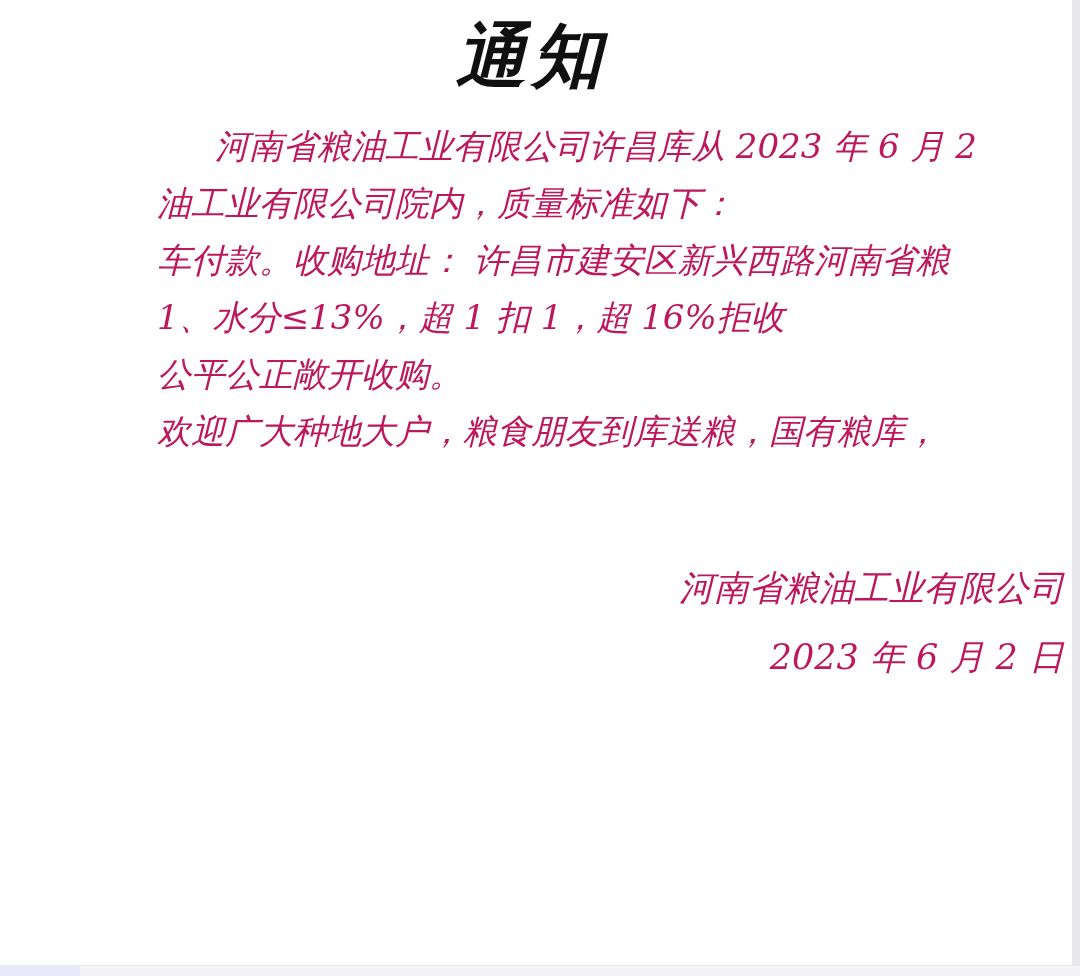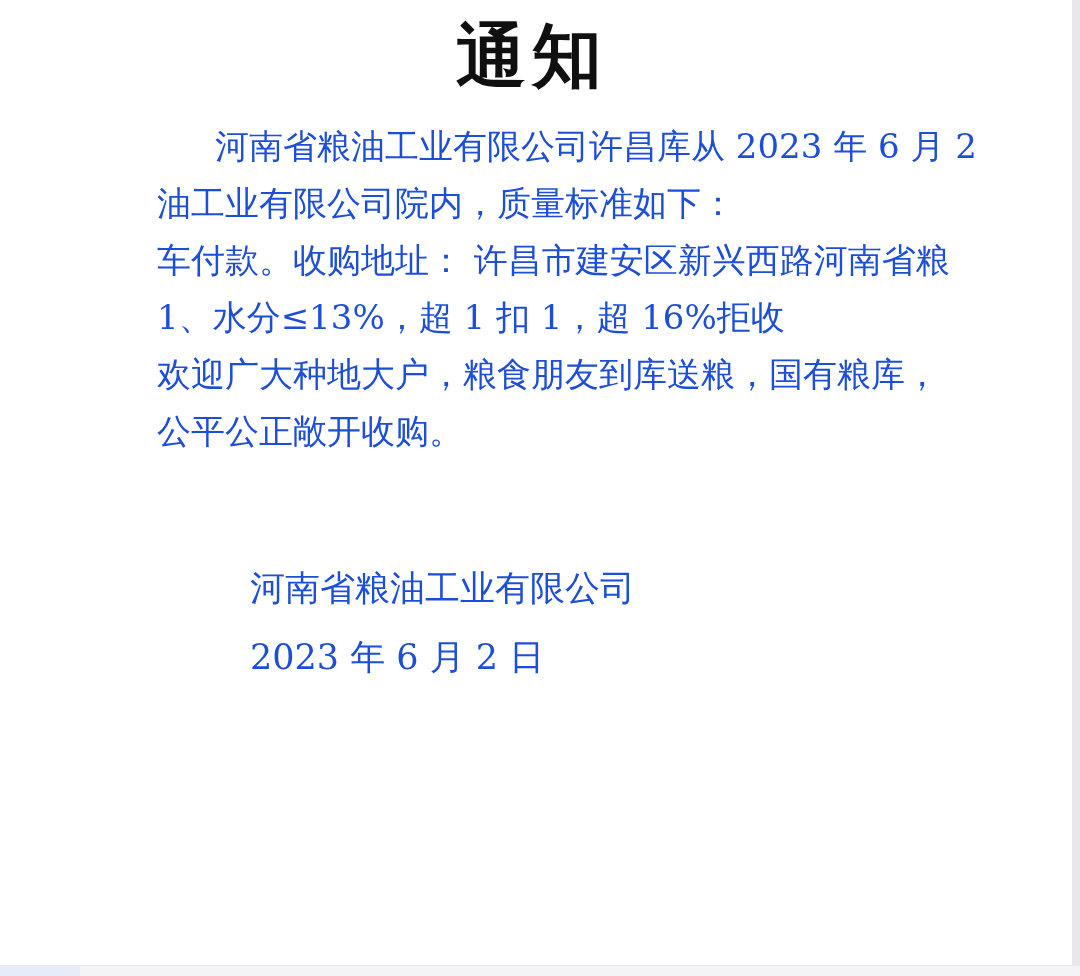--- a/index.html
+++ b/index.html
@@ -1,15 +1,15 @@
 <!DOCTYPE html>
 <html><head>
 <meta charset="utf-8">
 <style>
-  * { margin: 0; padding: 0; box-sizing: border-box; }
+  * { margin: 0; padding: 0; box-sizing: border-box; font-style: italic; }
   html, body { width: 1080px; height: 976px; }
   body {
     position: relative;
     background: #ffffff;
     font-family: "DejaVu Serif", "Liberation Serif", serif;
     color: #141414;
     overflow: hidden;
   }
   .doc {
     position: absolute;
@@ -26,26 +26,26 @@
     line-height: 108px;
     color: #101010;
   }
   .body-text {
     margin-top: 8px;
     padding-left: 157px;
     padding-right: 140px;
     font-size: 34px;
     line-height: 57px;
   }
-  .line { white-space: nowrap; color: #1d4ed8; }
+  .line { white-space: nowrap; color: #be185d; }
   .line.indent { text-indent: 58px; }
   .signature-block {
     margin-top: 100px;
     padding-left: 250px;
-    text-align: left;
+    text-align: right;
     font-size: 35px;
     line-height: 57px;
   }
   .signature-date { margin-top: 12px; }
   .v-scroll {
     position: absolute;
     top: 0; right: 0;
     width: 8px; height: 965px;
     background: #e8e8ea;
   }
@@ -67,22 +67,22 @@
 <body>
 
 <div class="doc">
   <h1 class="title">通知</h1>
 
   <div class="body-text">
     <div class="line indent">河南省粮油工业有限公司许昌库从 2023 年 6 月 2</div>
     <div class="line">油工业有限公司院内，质量标准如下：</div>
     <div class="line">车付款。收购地址： 许昌市建安区新兴西路河南省粮</div>
     <div class="line">1、水分≤13%，超 1 扣 1，超 16%拒收</div>
+    <div class="line">公平公正敞开收购。</div>
     <div class="line">欢迎广大种地大户，粮食朋友到库送粮，国有粮库，</div>
-    <div class="line">公平公正敞开收购。</div>
   </div>
 
   <div class="signature-block">
     <div class="line">河南省粮油工业有限公司</div>
     <div class="line signature-date">2023 年 6 月 2 日</div>
   </div>
 </div>
 
 <div class="v-scroll"></div>
 <div class="h-bar">

